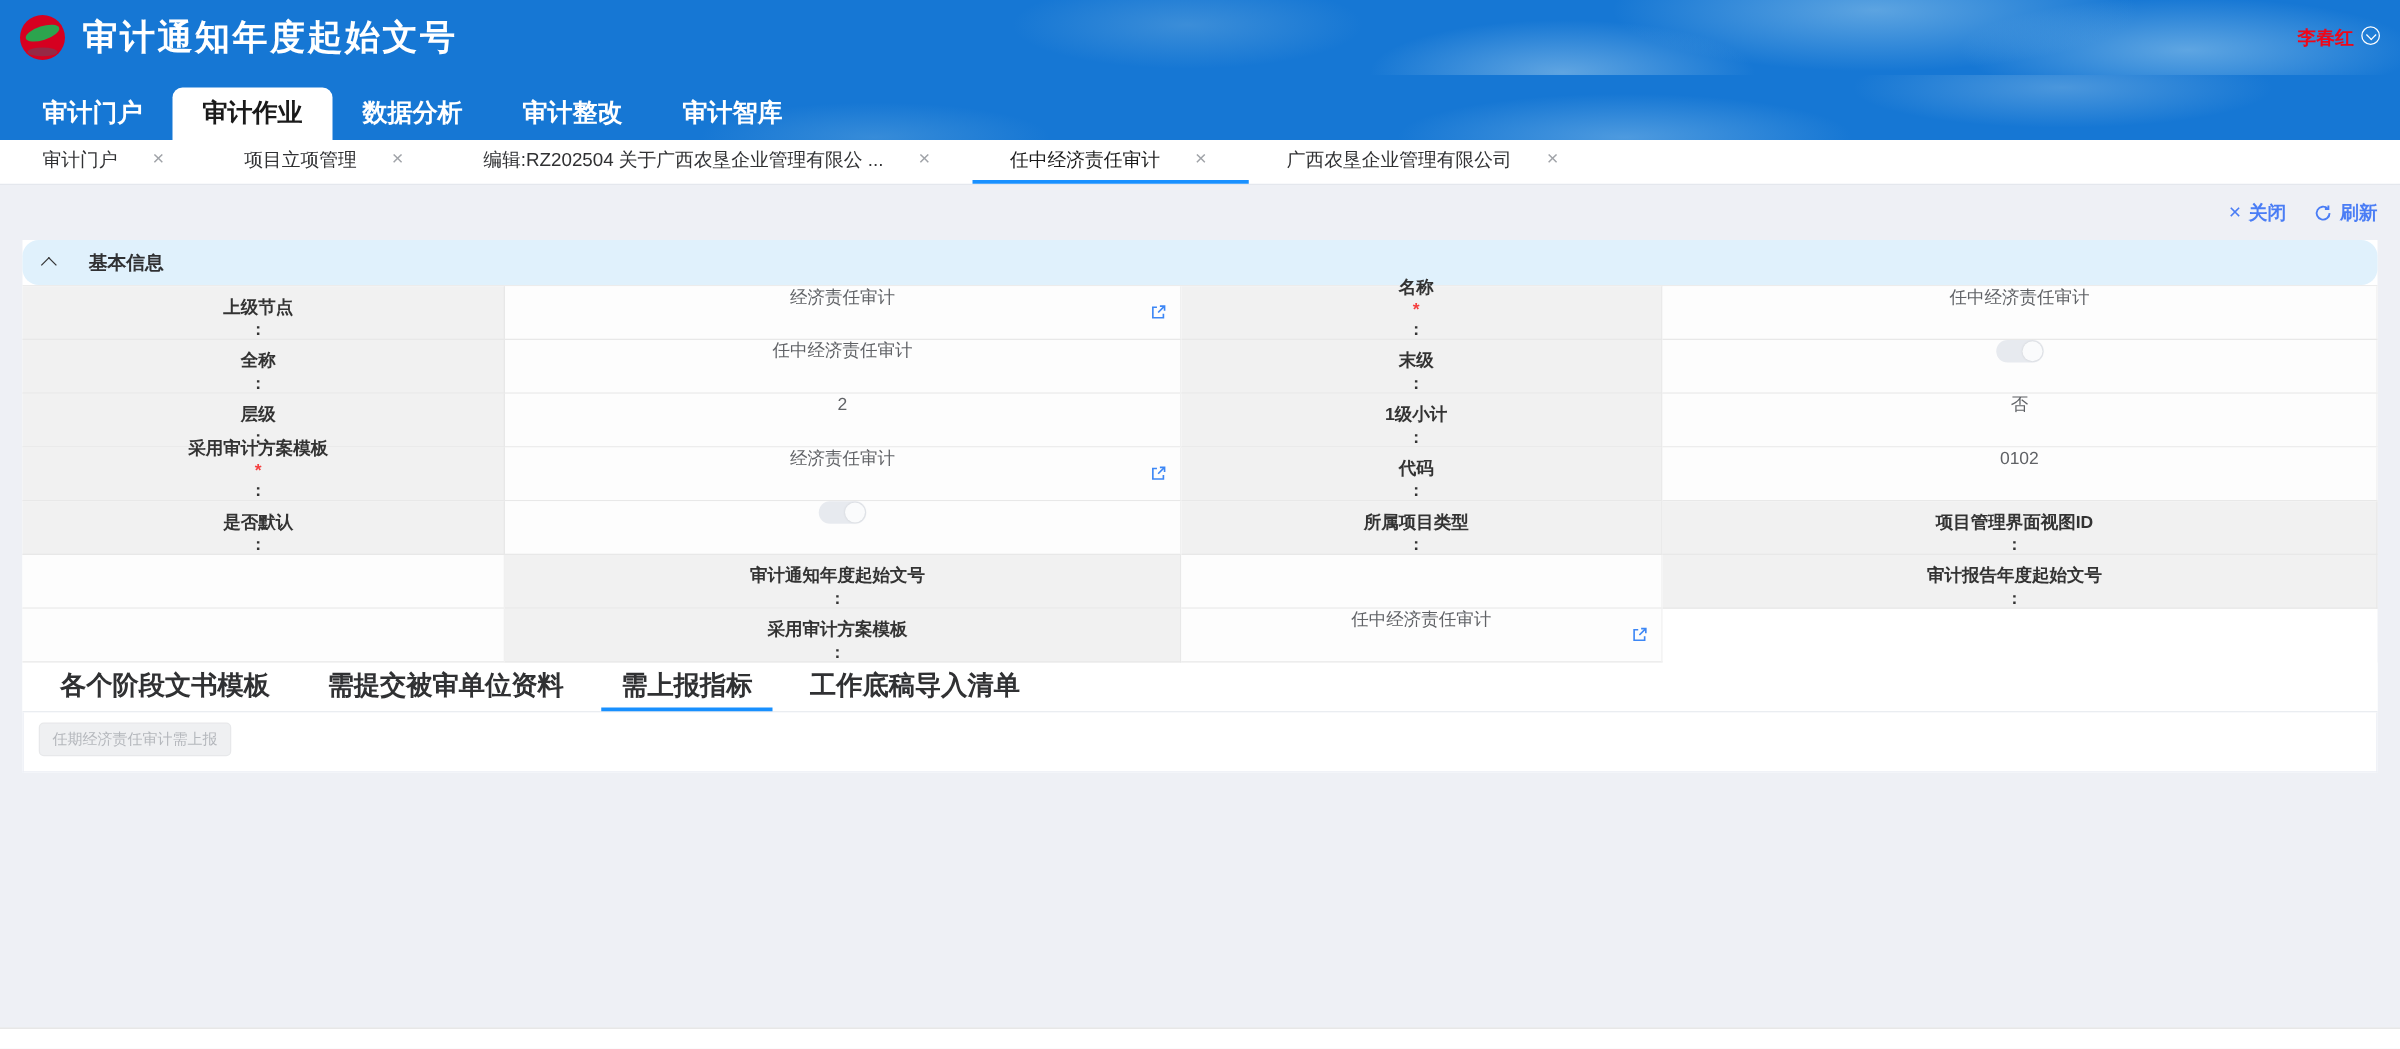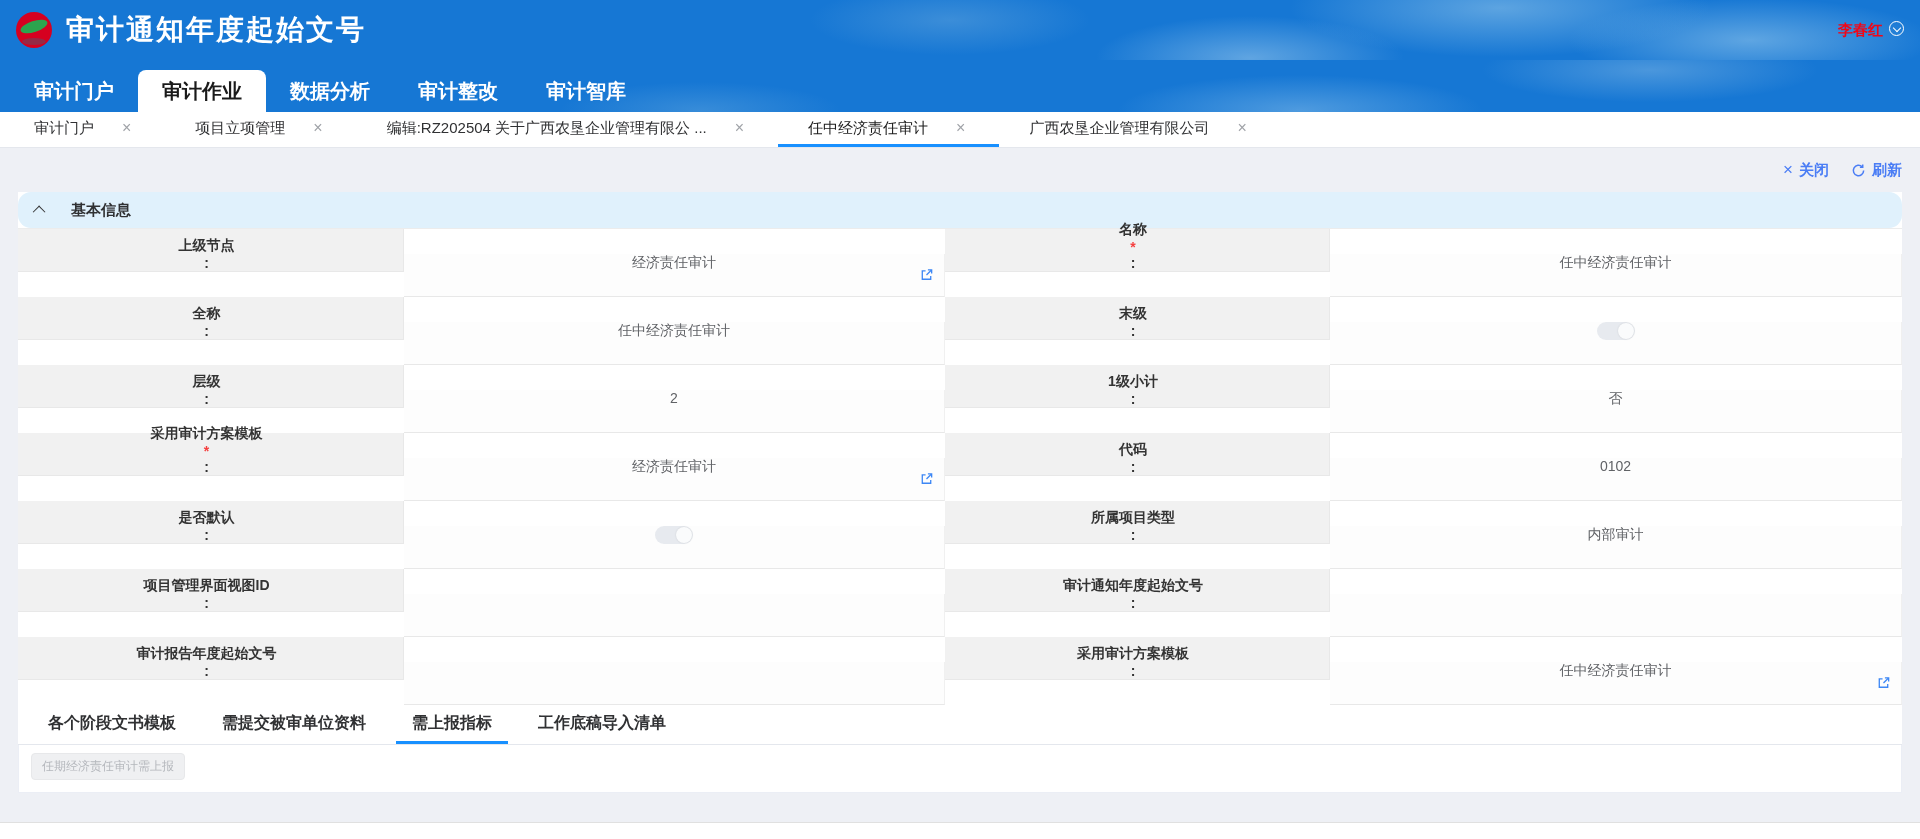--- a/index.html
+++ b/index.html
@@ -54,29 +54,29 @@
   .action-x{ font-size:17px; font-weight:normal; }
 
   .panel{ background:#fff; }
   .section-head{ height:36px; background:#e0f1fc; display:flex; align-items:center; padding:0 18px; gap:26px;border-radius:13px; }
   .caret-up{ width:9px; height:9px; border-left:1.5px solid #333; border-top:1.5px solid #333; transform:rotate(45deg) translateY(2px); cursor:pointer; }
   .section-title{ font-size:15px; font-weight:bold; color:#303133; }
 
   .form{ display:grid; grid-template-columns:386px 541px 385px 572px; border-top:1px solid #ececec; }
   .fcell{ height:43px; display:flex; align-items:center; border-bottom:1px solid #e8e8e8;flex-direction:column; }
   .flabel{ background:#f1f1f1; justify-content:flex-end; padding-right:8px; font-size:14px; font-weight:bold; color:#333; border-right:1px solid #e8e8e8; }
-  .fvalue{ background:#fdfdfd; padding:0 12px; font-size:14px; color:#606266; position:relative; border-right:1px solid #f0f0f0;margin-top:25px; }
+  .fvalue{ background:#fdfdfd; padding:0 12px; font-size:14px; color:#606266; position:relative; border-right:1px solid #f0f0f0; }
   .req{ color:#f53f3f; font-weight:bold; margin:0 1px; }
   .link-icon{ position:absolute; right:10px; top:50%; transform:translateY(-50%); cursor:pointer; display:flex; }
   .toggle{ width:38px; height:18px; border-radius:9px; background:#e7eaef; position:relative; cursor:not-allowed; }
   .toggle .knob{ position:absolute; right:1px; top:1px; width:16px; height:16px; border-radius:50%; background:#fafbfc; box-shadow:0 0 2px rgba(0,0,0,.12); }
 
   
   .subtabs{ display:flex; align-items:stretch; height:40px; background:#fff; border-bottom:1px solid #e4e7ed; padding-left:14px; }
-  .subtab{ display:flex; align-items:center; padding:0 16px; margin-right:14px; font-size:16px; font-weight:bold; color:#303133; cursor:pointer; border-bottom:3px solid transparent; }
+  .subtab{ display:flex; align-items:center; padding:0 16px; margin-right:14px; font-size:21px; font-weight:bold; color:#303133; cursor:pointer; border-bottom:3px solid transparent; }
   .subtab.active{ border-bottom-color:#1890ff; }
 
   .subtab-content{ border:1px solid #ebeef5; border-top:none; padding:8px 12px 12px; background:#fff; }
   .chip{ display:inline-block; background:#eff0f2; border:1px solid #e7e8ea; border-radius:4px; padding:4px 10px; font-size:12px; color:#b4b7bc; cursor:not-allowed; }
 
   .bottom-strip{ position:absolute; left:0; bottom:0; width:1920px; height:17px; background:#fff; border-top:1px solid #e0e0e0; }
 
   svg{ display:block; }
 </style>
 </head>
@@ -232,23 +232,20 @@
       </div>
       <div class="fcell fvalue">
         <span class="toggle">
             <span class="knob"></span>
           </span>
       </div>
       <div class="fcell flabel">
         <span>所属项目类型</span>
           <span>:</span>
       </div>
-      <div class="fcell fvalue">
-        <span>内部审计</span>
-      </div>
 
       <div class="fcell flabel">
         <span>项目管理界面视图ID</span>
           <span>:</span>
       </div>
       <div class="fcell fvalue">
         <span></span>
       </div>
       <div class="fcell flabel">
         <span>审计通知年度起始文号</span>

